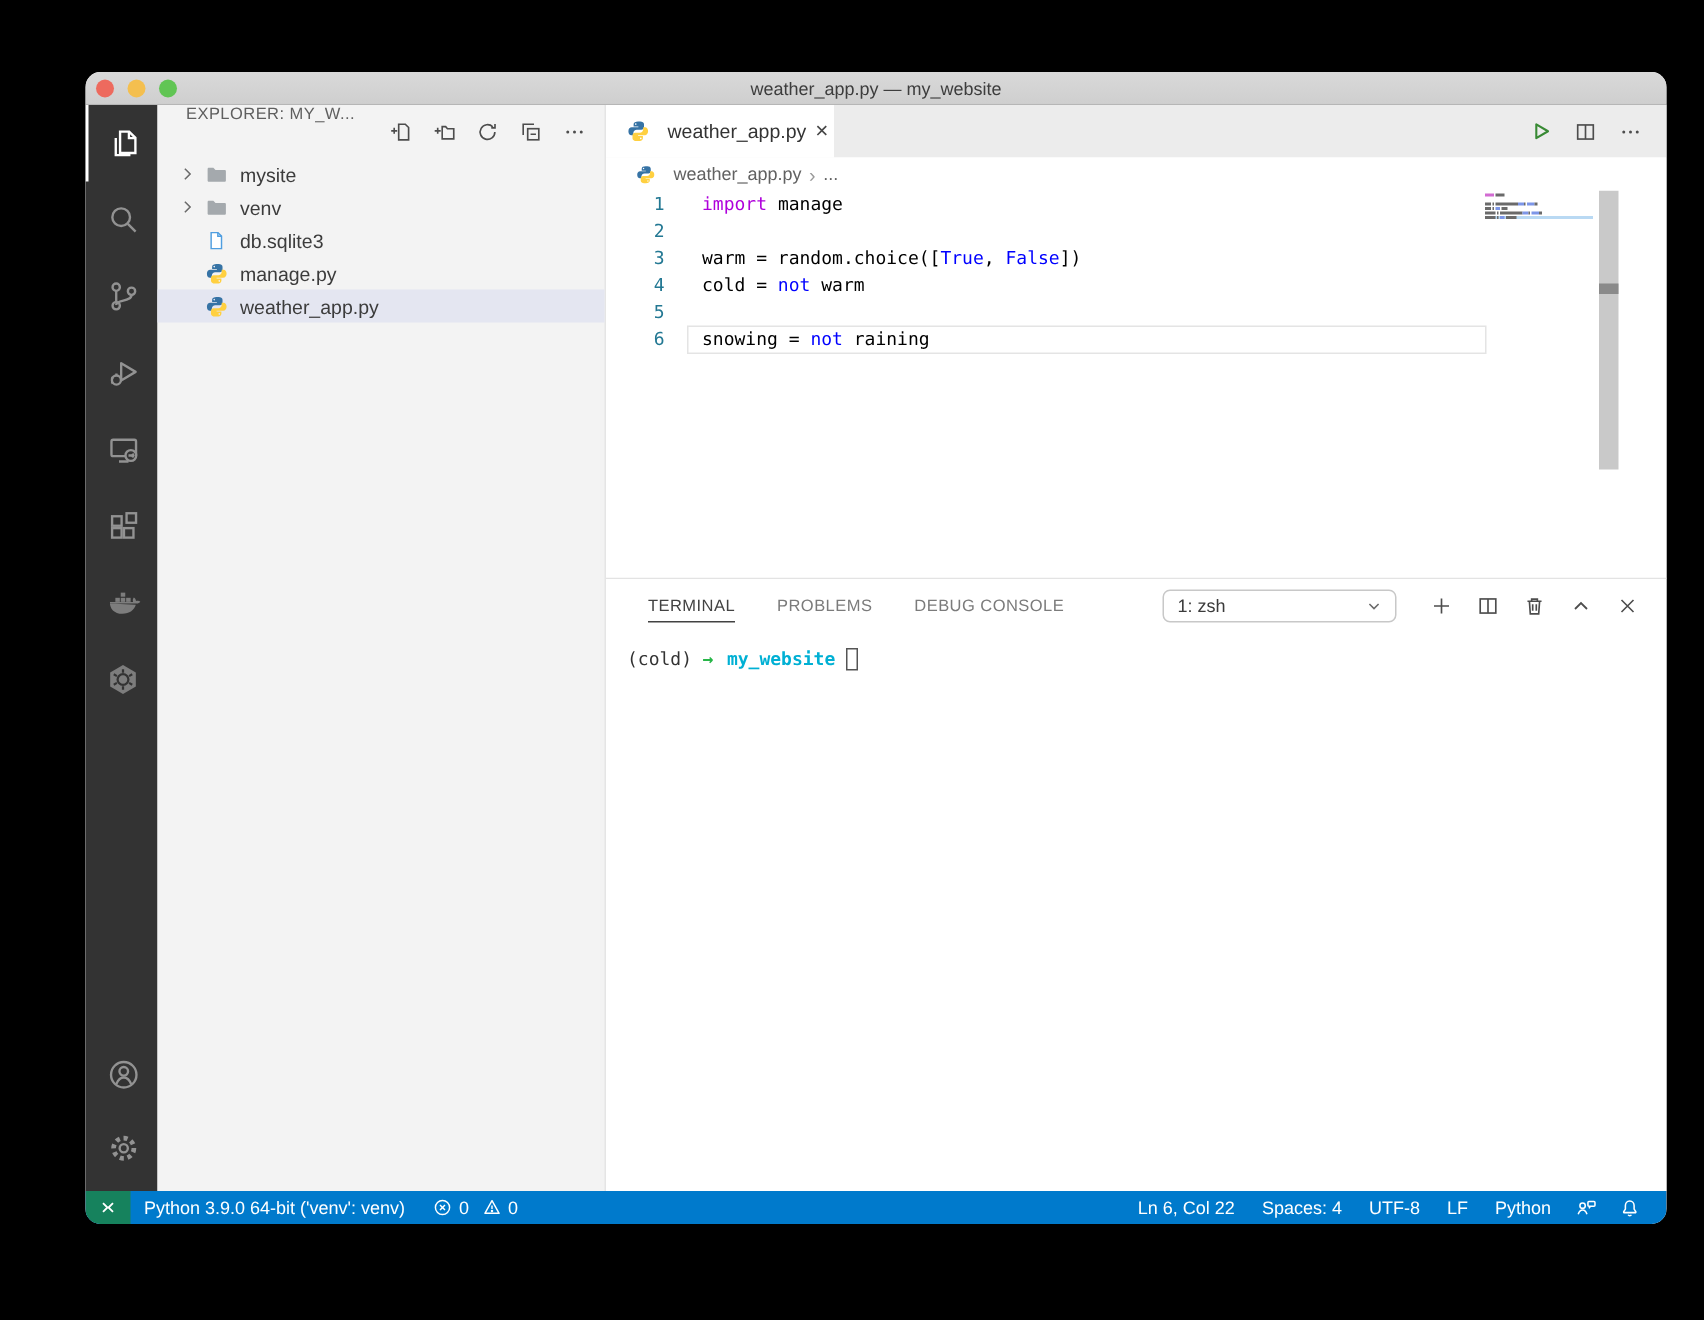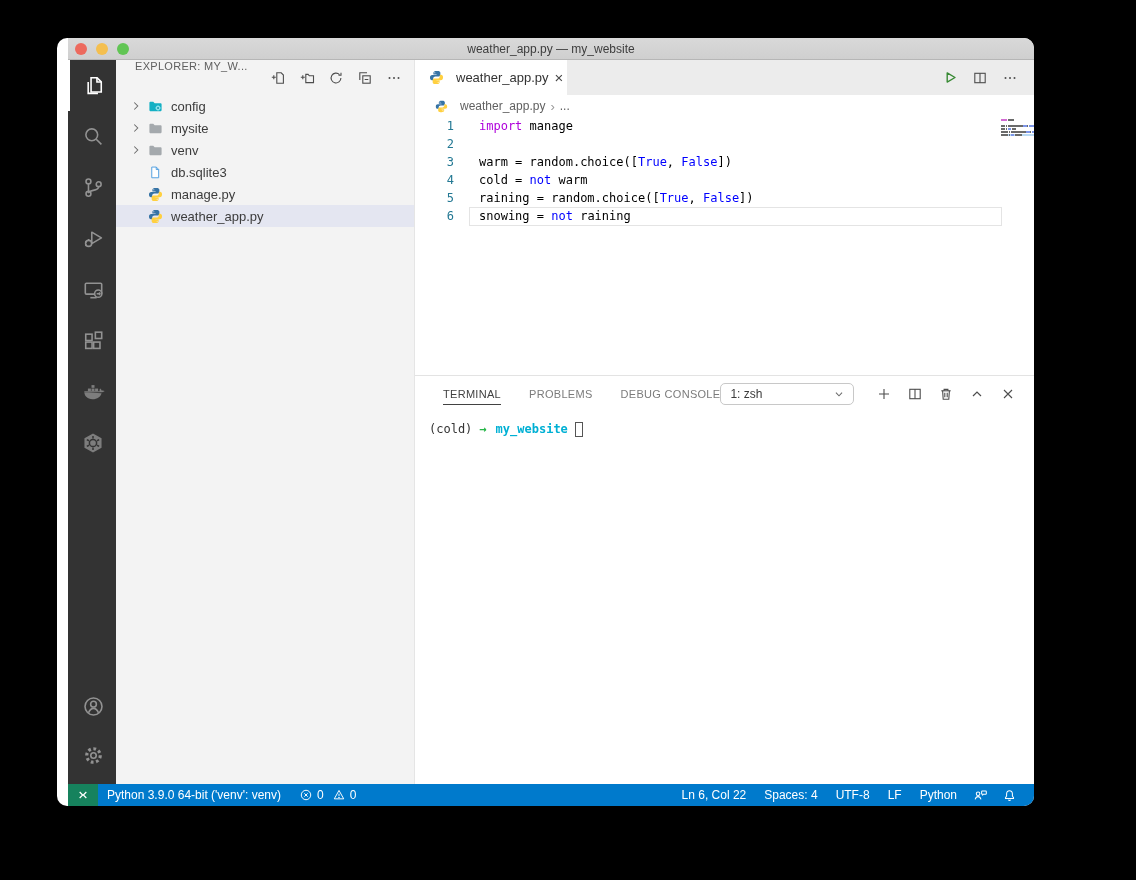--- a/index.html
+++ b/index.html
@@ -1,18 +1,18 @@
 <!DOCTYPE html>
 <html><head>
 <meta charset="utf-8">
 <style>
   *{margin:0;padding:0;box-sizing:border-box;}
   html,body{width:1136px;height:880px;background:#000;}
   .screen{position:relative;width:1136px;height:880px;background:#000;font-family:"Liberation Sans",sans-serif;overflow:hidden;}
-  .window{position:absolute;left:57px;top:38px;width:977px;height:768px;border-radius:10px;overflow:hidden;background:#fff;display:flex;flex-direction:column;box-shadow:0 20px 60px rgba(0,0,0,.6);padding-left:11px;}
+  .window{position:absolute;left:57px;top:48px;width:1054px;height:768px;border-radius:10px;overflow:hidden;background:#fff;display:flex;flex-direction:column;box-shadow:0 20px 60px rgba(0,0,0,.6);}
 
   
   .titlebar{flex:0 0 22px;background:linear-gradient(#d9d9d9,#cfcfcf);border-bottom:1px solid #b6b6b6;display:flex;align-items:center;position:relative;}
   .traffic{position:absolute;left:7px;top:5px;display:flex;gap:9px;}
   .tl{width:12px;height:12px;border-radius:50%;}
   .tl.red{background:#ed6a5e}.tl.yellow{background:#f4bf4f}.tl.green{background:#61c554}
   .wtitle{flex:1;text-align:center;font-size:12px;color:#3d3d3d;}
 
   .main{flex:1;display:flex;min-height:0;}
 
@@ -222,38 +222,20 @@
         </div>
         <div class="tree" id="tree">
             <div class="trow">
               <span class="chev">
                 <svg width="14" height="14" viewBox="0 0 16 16" fill="none" stroke="#6a6a6a" stroke-width="1.2">
                   <path d="M6 4l4 4-4 4"></path>
                 </svg>
               </span>
               <span class="ticon">
                 <svg width="15" height="15" viewBox="0 0 16 16">
-                  <path fill="#14b0c4" d="M1.5 3.9c0-.5.4-.9.9-.9h3.2l1.5 1.6h6.5c.5 0 .9.4.9.9v6.6c0 .5-.4.9-.9.9H2.4c-.5 0-.9-.4-.9-.9z"></path>
-                  <circle cx="10.7" cy="9.6" r="2.5" fill="#8fe3ee"></circle>
-                  <circle cx="10.7" cy="9.6" r="1" fill="#0f93a6"></circle>
-                  <g stroke="#8fe3ee" stroke-width="1">
-                    <path d="M10.7 6.7v1M10.7 11.5v1M7.9 9.6h1M12.5 9.6h1"></path>
-                  </g>
-                </svg>
-              </span>
-              <span>config</span>
-            </div>
-            <div class="trow">
-              <span class="chev">
-                <svg width="14" height="14" viewBox="0 0 16 16" fill="none" stroke="#6a6a6a" stroke-width="1.2">
-                  <path d="M6 4l4 4-4 4"></path>
-                </svg>
-              </span>
-              <span class="ticon">
-                <svg width="15" height="15" viewBox="0 0 16 16">
                   <path fill="#a4a9ad" d="M1.5 3.9c0-.5.4-.9.9-.9h3.2l1.5 1.6h6.5c.5 0 .9.4.9.9v6.6c0 .5-.4.9-.9.9H2.4c-.5 0-.9-.4-.9-.9z"></path>
                 </svg>
               </span>
               <span>mysite</span>
             </div>
             <div class="trow">
               <span class="chev">
                 <svg width="14" height="14" viewBox="0 0 16 16" fill="none" stroke="#6a6a6a" stroke-width="1.2">
                   <path d="M6 4l4 4-4 4"></path>
                 </svg>
@@ -358,21 +340,20 @@
               <div class="codeline">
                 <span class="gutter">3</span>
                 <span class="ctext"><span class="tok-p">warm = random.choice([</span><span class="tok-c">True</span><span class="tok-p">, </span><span class="tok-c">False</span><span class="tok-p">])</span></span>
               </div>
               <div class="codeline">
                 <span class="gutter">4</span>
                 <span class="ctext"><span class="tok-p">cold = </span><span class="tok-c">not</span><span class="tok-p"> warm</span></span>
               </div>
               <div class="codeline">
                 <span class="gutter">5</span>
-                <span class="ctext"><span class="tok-p">raining = random.choice([</span><span class="tok-c">True</span><span class="tok-p">, </span><span class="tok-c">False</span><span class="tok-p">])</span></span>
               </div>
               <div class="codeline">
                 <span class="gutter">6</span>
                 <span class="ctext"><span class="tok-p">snowing = </span><span class="tok-c">not</span><span class="tok-p"> raining</span></span>
               </div>
             </div>
           <div class="minimap" id="minimap">
               <div class="mmrow">
                 <span class="mmseg" style="width: 6px; background: rgb(210, 107, 210);"></span>
                 <span class="mmseg" style="width: 1px;"></span>

